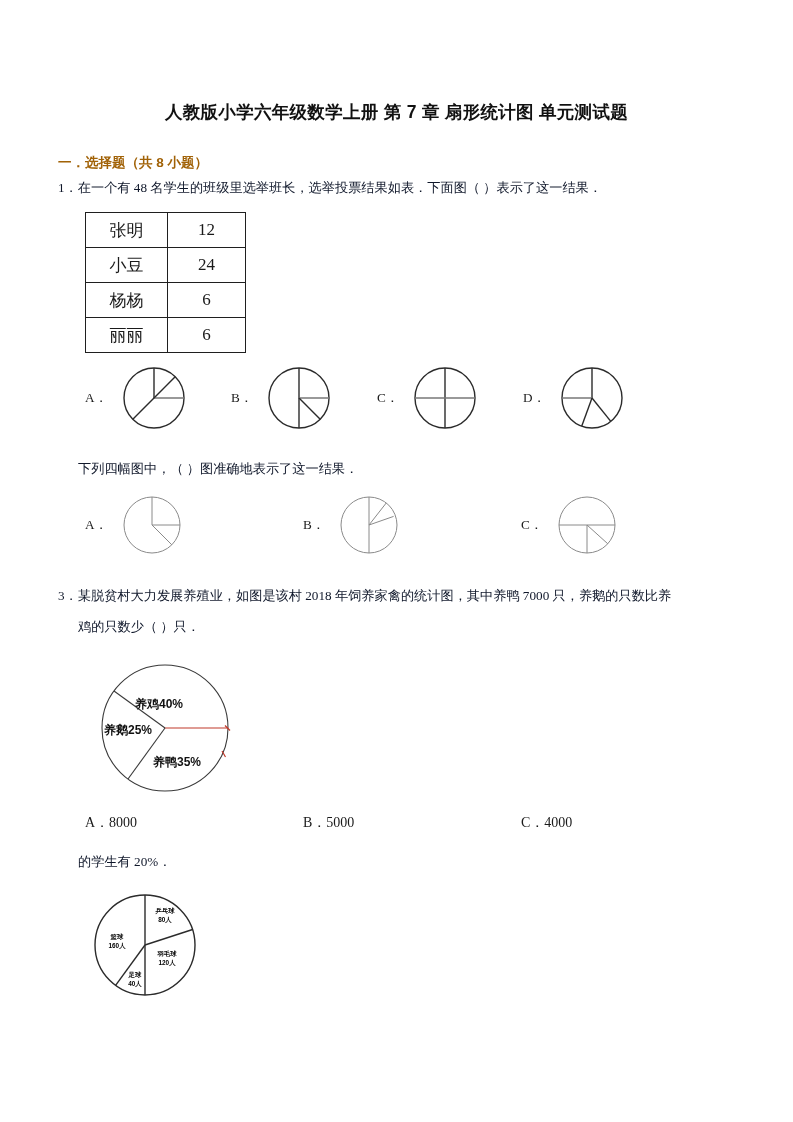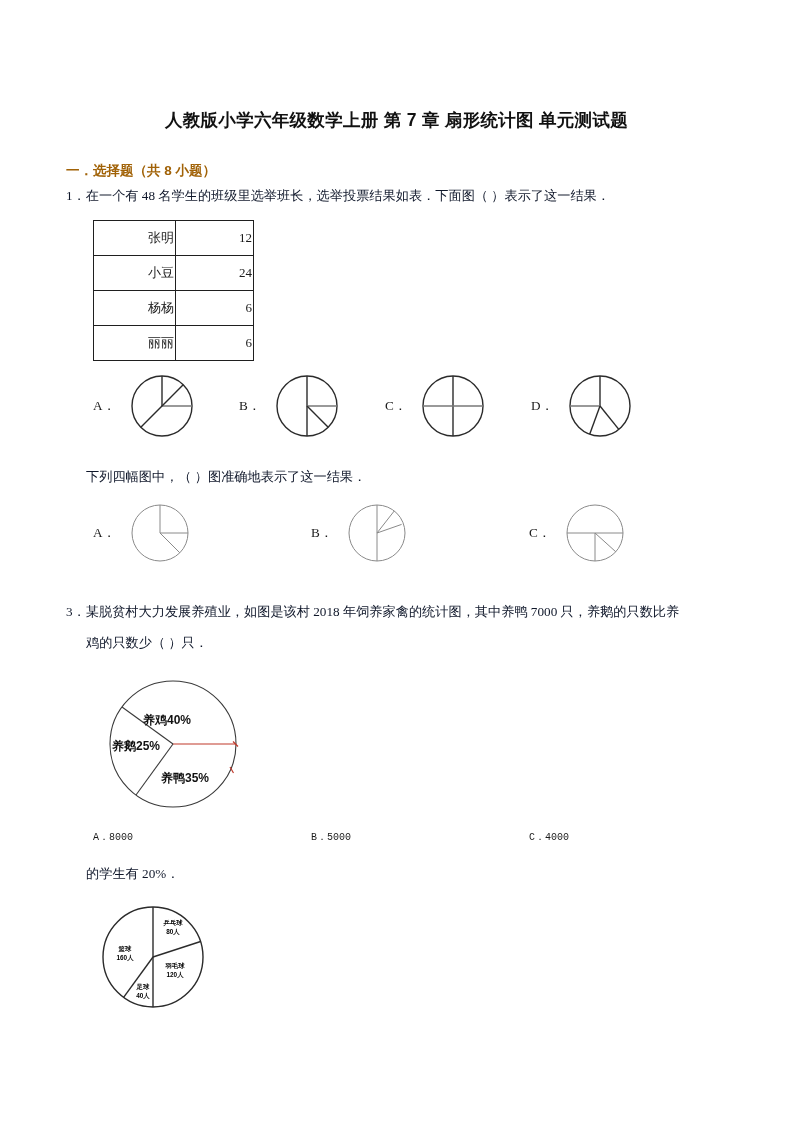--- a/index.html
+++ b/index.html
@@ -6,21 +6,21 @@
   html, body { margin: 0; padding: 0; }
   body {
     width: 793px;
     height: 1122px;
     background: #ffffff;
     font-family: "Liberation Serif", "DejaVu Serif", serif;
     color: #1a1a1a;
     position: relative;
     overflow: hidden;
   }
-  .page { position: relative; width: 793px; height: 1122px; padding: 8px; }
+  .page { position: relative; width: 793px; height: 1122px; padding: 0; }
 
   .doc-title {
     text-align: center;
     font-family: "Liberation Sans", "DejaVu Sans", sans-serif;
     font-weight: bold;
     font-size: 17.5px;
     letter-spacing: 0.3px;
     margin: 0;
     padding-top: 100px;
     color: #111;
@@ -46,23 +46,23 @@
 
   
   .vote-table {
     border-collapse: collapse;
     margin: 9px 0 0 27px;
     table-layout: fixed;
   }
   .vote-table td {
     border: 1px solid #1f1f1f;
     height: 35px;
-    text-align: right;
+    text-align: center;
     vertical-align: middle;
-    font-size: 13px;
+    font-size: 17px;
   }
   .vote-table td.name { width: 82px; }
   .vote-table td.val  { width: 78px; }
 
   
   .opt-row {
     display: flex;
     align-items: center;
     margin-top: 6px;
     padding-left: 27px;
@@ -72,22 +72,21 @@
   .opt-letter {
     font-size: 13.2px;
     margin-right: 9px;
     white-space: nowrap;
   }
 
   .ans-row {
     display: flex;
     padding-left: 27px;
     margin-top: 10px;
-    font-size: 10px;
-    font-family: Liberation Mono, monospace;
+    font-size: 14px;
   }
   .ans-row .ans { white-space: nowrap; }
 
   
   .fig-block { padding-left: 27px; margin-top: 10px; text-align: right; }
 
   svg { display: block; }
   .pie-stroke { fill: none; stroke: #3a3a3a; stroke-width: 1.1; }
   .pie-stroke-dark { fill: none; stroke: #2b2b2b; stroke-width: 1.4; }
   .pie-thin { fill: none; stroke: #8a8a8a; stroke-width: 1; }
@@ -216,21 +215,21 @@
         <svg width="70" height="70" viewBox="0 0 70 70">
           <circle cx="35" cy="35" r="28" class="pie-thin"></circle>
           <line x1="7" y1="35" x2="63" y2="35" class="pie-thin"></line>
           <line x1="35" y1="35" x2="35" y2="63" class="pie-thin"></line>
           <line x1="35" y1="35" x2="55.8" y2="53.8" class="pie-thin"></line>
         </svg>
       </div>
     </div>
   </div>
 
-  <div class="q" style="margin-top:28px">
+  <div class="q" style="margin-top:20px">
     <div class="q-line">
       <span class="q-num">3．</span><span>某脱贫村大力发展养殖业，如图是该村 2018 年饲养家禽的统计图，其中养鸭 7000 只，养鹅的只数比养</span>
     </div>
     <div class="q-line indent">鸡的只数少（      ）只．</div>
 
     <div class="fig-block">
       <svg width="182" height="152" viewBox="0 0 182 152">
 
         <circle cx="80" cy="76" r="63" class="pie-stroke"></circle>
 

